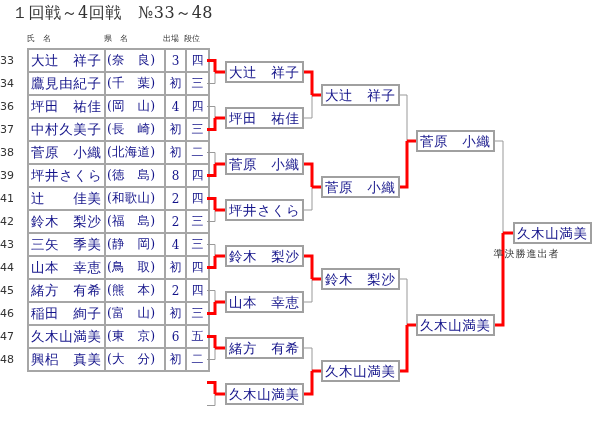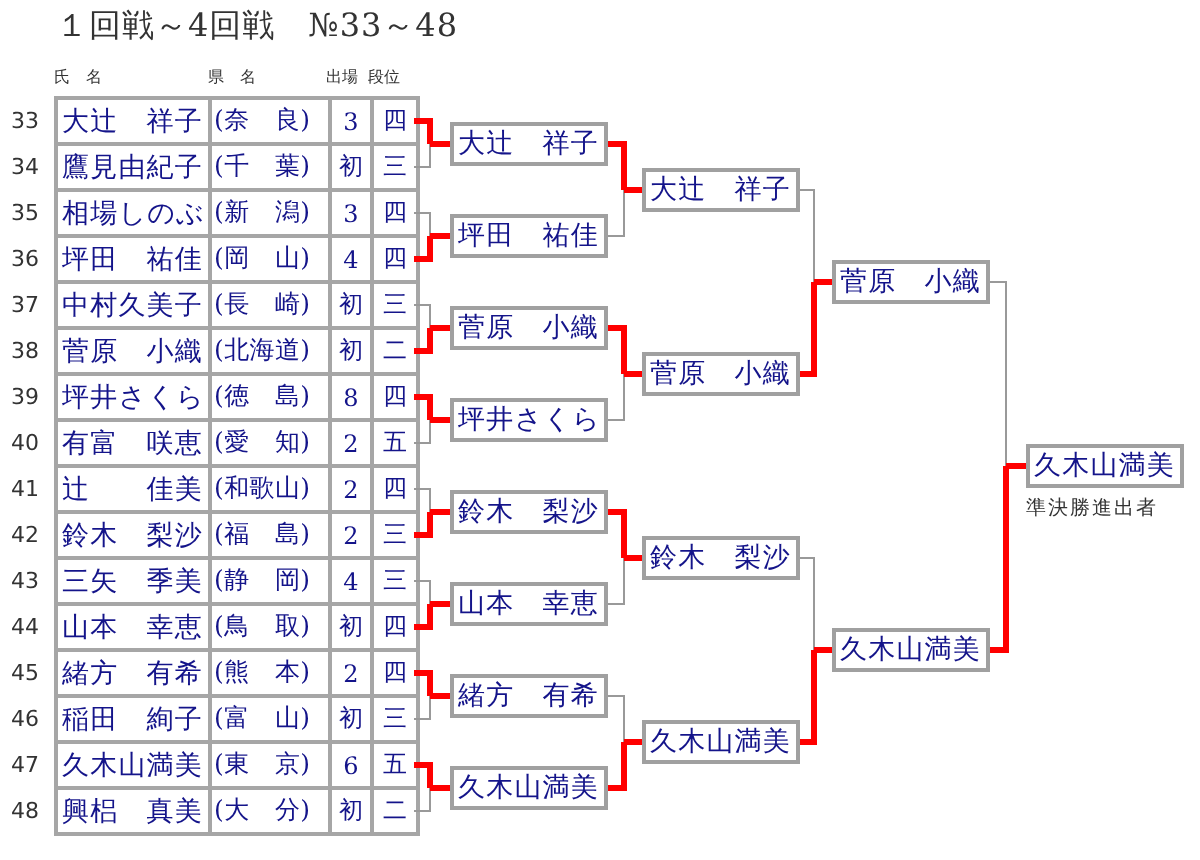--- a/index.html
+++ b/index.html
@@ -1,39 +1,39 @@
 <!DOCTYPE html>
 <html><head>
   <meta charset="utf-8">
   <style>
     html, body { margin: 0; padding: 0; background: #ffffff; }
     body { width: 600px; height: 430px; position: relative; overflow: hidden;
            font-family: "DejaVu Serif", serif; color: #14148a; }
-    .title { position: absolute; left: 28px; top: 3px; font-size: 16px; color: #333333;
+    .title { position: absolute; left: 12px; top: 3px; font-size: 16px; color: #333333;
              font-family: "DejaVu Serif", serif; white-space: pre; letter-spacing: 0.5px; }
     .hdr { position: absolute; top: 33px; font-size: 8px; color: #333333; text-align: left;
            font-family: "DejaVu Sans", sans-serif; white-space: pre; }
     .hdr-name { left: 27px; width: 77px; }
     .hdr-pref { left: 104px; width: 59px; }
     .hdr-app  { left: 163px; width: 21px; }
     .hdr-dan  { left: 184px; width: 23px; }
     table.entries { position: absolute; left: 0; top: 48px; border-collapse: collapse; table-layout: fixed; }
     table.entries td { height: 21px; padding: 0; border: 2px solid #a6a6a6; white-space: pre;
                        overflow: hidden; font-size: 13.5px; color: #14148a; }
-    table.entries td.num { border: none; width: 25px; padding-right: 2px; text-align: center;
+    table.entries td.num { border: none; width: 25px; padding-right: 2px; text-align: left;
                            font-family: "DejaVu Sans", sans-serif; font-size: 11px; color: #333333; }
     table.entries td.name { width: 73px; padding-left: 2px; letter-spacing: 0.6px; }
     table.entries td.pref { width: 57px; padding-left: 1px; letter-spacing: 0.2px; font-size: 12.5px; margin-top: 48px; }
     table.entries td.app  { width: 19px; text-align: center; font-size: 12px; }
     table.entries td.dan  { width: 21px; text-align: center; font-size: 12px; }
     svg.lines { position: absolute; left: 0; top: 0; }
     .box { position: absolute; width: 73px; height: 18px; border: 2px solid #a0a0a0; background: #ffffff;
            font-size: 13.5px; line-height: 18px; padding-left: 2px; white-space: pre; letter-spacing: 0.6px;
            color: #14148a; overflow: hidden; }
-    .final-label { position: absolute; left: 513px; width: 77px; top: 247px; text-align: left;
+    .final-label { position: absolute; left: 488px; width: 77px; top: 247px; text-align: center;
                    font-size: 10px; color: #333333; letter-spacing: 1px; }
   </style>
 </head>
 <body>
 
 <div class="title">１回戦～4回戦　№33～48</div>
 
 <div class="hdr hdr-name">氏　名</div>
 <div class="hdr hdr-pref">県　名</div>
 <div class="hdr hdr-app">出場</div>
@@ -49,27 +49,20 @@
         <td class="dan">四</td>
       </tr>
       <tr>
         <td class="num">34</td>
         <td class="name">鷹見由紀子</td>
         <td class="pref">(千　葉)</td>
         <td class="app">初</td>
         <td class="dan">三</td>
       </tr>
       <tr>
-        <td class="num">35</td>
-        <td class="name">相場しのぶ</td>
-        <td class="pref">(新　潟)</td>
-        <td class="app">3</td>
-        <td class="dan">四</td>
-      </tr>
-      <tr>
         <td class="num">36</td>
         <td class="name">坪田　祐佳</td>
         <td class="pref">(岡　山)</td>
         <td class="app">4</td>
         <td class="dan">四</td>
       </tr>
       <tr>
         <td class="num">37</td>
         <td class="name">中村久美子</td>
         <td class="pref">(長　崎)</td>
@@ -82,27 +75,20 @@
         <td class="pref">(北海道)</td>
         <td class="app">初</td>
         <td class="dan">二</td>
       </tr>
       <tr>
         <td class="num">39</td>
         <td class="name">坪井さくら</td>
         <td class="pref">(徳　島)</td>
         <td class="app">8</td>
         <td class="dan">四</td>
-      </tr>
-      <tr>
-        <td class="num">40</td>
-        <td class="name">有富　咲恵</td>
-        <td class="pref">(愛　知)</td>
-        <td class="app">2</td>
-        <td class="dan">五</td>
       </tr>
       <tr>
         <td class="num">41</td>
         <td class="name">辻　　佳美</td>
         <td class="pref">(和歌山)</td>
         <td class="app">2</td>
         <td class="dan">四</td>
       </tr>
       <tr>
         <td class="num">42</td>

